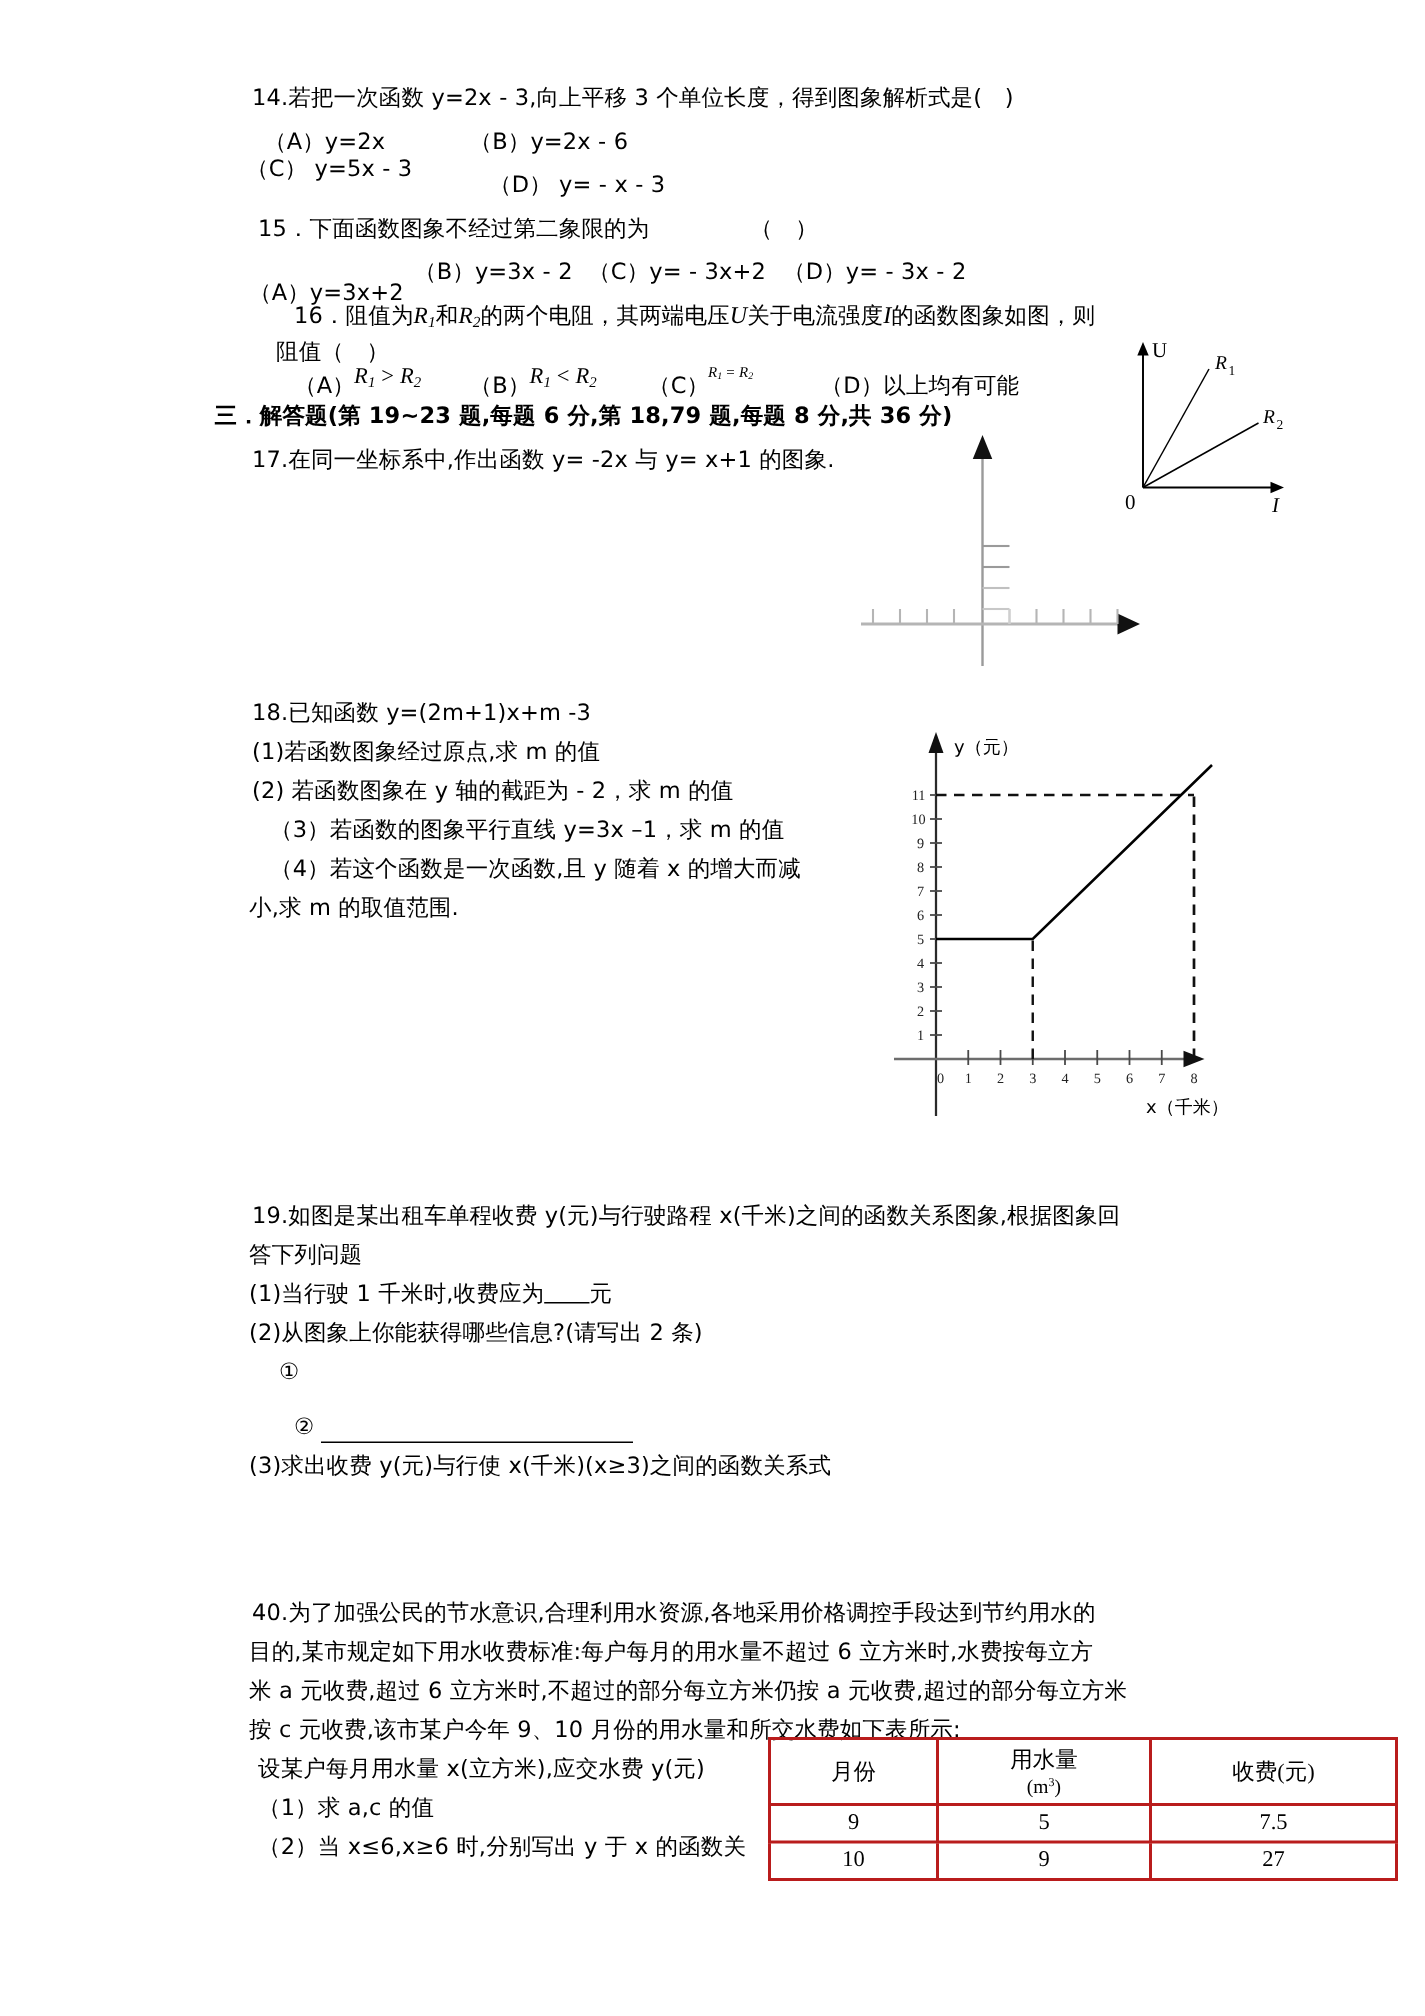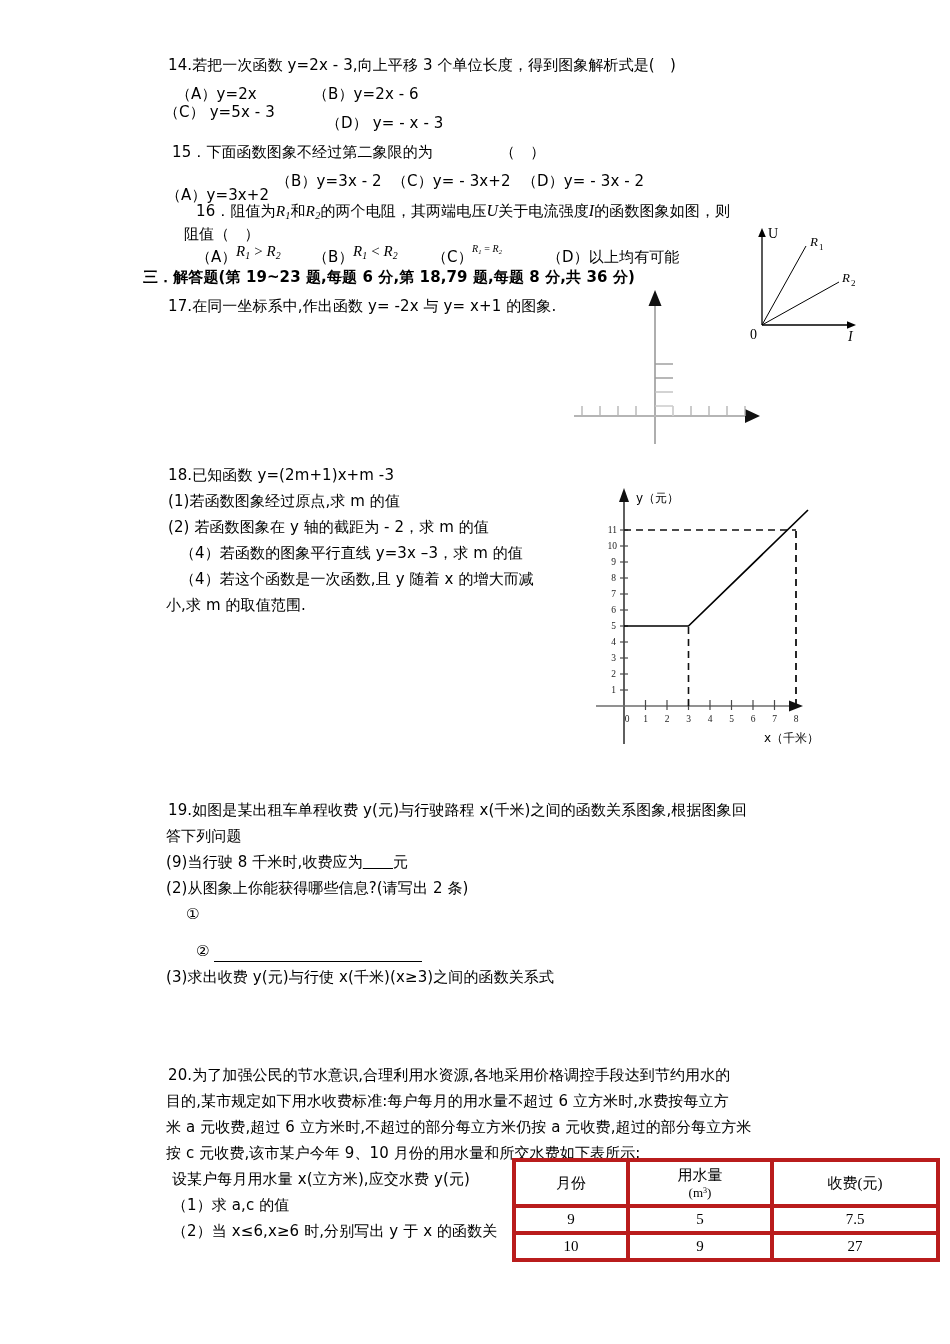--- a/index.html
+++ b/index.html
@@ -49,21 +49,21 @@
   
   #water-table {
     position: absolute;
     left: 512px;
     top: 1158px;
     border-collapse: collapse;
     font-family: "Liberation Serif", serif;
     font-size: 15px;
   }
   #water-table td, #water-table th {
-    border: 4px solid #b91c1c;
+    border: 2px solid #b91c1c;
     text-align: center;
     font-weight: normal;
     padding: 1px 22px;
   }
   #water-table .hcell { height: 40px; vertical-align: middle; }
   #water-table .c-month { width: 66px; }
   #water-table .c-usage { width: 96px; }
   #water-table .c-fee { width: 118px; }
   #water-table .datarow td { height: 21px; }
   .unit-m3 { font-size: 13px; }
@@ -149,21 +149,21 @@
       <line x1="93" y1="104" x2="111" y2="104" stroke="#c0c0c0" stroke-width="1.4"></line>
       <line x1="93" y1="90" x2="111" y2="90" stroke="#9a9a9a" stroke-width="1.4"></line>
       <line x1="93" y1="76" x2="111" y2="76" stroke="#9a9a9a" stroke-width="1.4"></line>
       <line x1="111" y1="118" x2="111" y2="128" stroke="#cfcfcf" stroke-width="1.4"></line>
     </svg>
   </div>
 
   <div class="ln cjk" style="left:168px; top:468px;">18.已知函数 y=(2m+1)x+m -3</div>
   <div class="ln cjk" style="left:168px; top:494px;">(1)若函数图象经过原点,求 m 的值</div>
   <div class="ln cjk" style="left:168px; top:520px;">(2) 若函数图象在 y 轴的截距为 - 2，求 m 的值</div>
-  <div class="ln cjk" style="left:180px; top:546px;">（4）若函数的图象平行直线 y=3x –3，求 m 的值</div>
+  <div class="ln cjk" style="left:180px; top:546px;">（3）若函数的图象平行直线 y=3x –1，求 m 的值</div>
   <div class="ln cjk" style="left:180px; top:572px;">（4）若这个函数是一次函数,且 y 随着 x 的增大而减</div>
   <div class="ln cjk" style="left:166px; top:598px;">小,求 m 的取值范围.</div>
 
   <div id="fig-taxi">
     <svg width="232" height="268" viewBox="0 0 232 268" xmlns="http://www.w3.org/2000/svg">
 
       <line x1="28" y1="16" x2="28" y2="260" stroke="#2a2a2a" stroke-width="1.5"></line>
       <polygon points="28,4 23,18 33,18" fill="#111"></polygon>
 
       <line x1="0" y1="222" x2="196" y2="222" stroke="#6d6d6d" stroke-width="1.6"></line>
@@ -225,28 +225,28 @@
 
       <polyline points="28,142 92.5,142 212,26" fill="none" stroke="#000" stroke-width="1.7"></polyline>
 
       <text x="40" y="18" font-family="DejaVu Sans, sans-serif" font-size="12" fill="#000">y（元）</text>
       <text x="168" y="258" font-family="DejaVu Sans, sans-serif" font-size="12" fill="#000">x（千米）</text>
     </svg>
   </div>
 
   <div class="ln cjk" style="left:168px; top:803px;">19.如图是某出租车单程收费 y(元)与行驶路程 x(千米)之间的函数关系图象,根据图象回</div>
   <div class="ln cjk" style="left:166px; top:829px;">答下列问题</div>
-  <div class="ln cjk" style="left:166px; top:855px;"><span>(9)当行驶 8 千米时,收费应为</span><span class="blank-u">　　</span><span>元</span></div>
+  <div class="ln cjk" style="left:166px; top:855px;"><span>(1)当行驶 1 千米时,收费应为</span><span class="blank-u">　　</span><span>元</span></div>
   <div class="ln cjk" style="left:166px; top:881px;">(2)从图象上你能获得哪些信息?(请写出 2 条)</div>
   <div class="ln cjk" style="left:186px; top:907px;">①</div>
   <div class="ln cjk" style="left:196px; top:944px;">②</div>
   <div class="ul-line" style="left:214px; top:961px; width:208px;"></div>
   <div class="ln cjk" style="left:166px; top:970px;">(3)求出收费 y(元)与行使 x(千米)(x≥3)之间的函数关系式</div>
 
-  <div class="ln cjk" style="left:168px; top:1068px;">20.为了加强公民的节水意识,合理利用水资源,各地采用价格调控手段达到节约用水的</div>
+  <div class="ln cjk" style="left:168px; top:1068px;">40.为了加强公民的节水意识,合理利用水资源,各地采用价格调控手段达到节约用水的</div>
   <div class="ln cjk" style="left:166px; top:1094px;">目的,某市规定如下用水收费标准:每户每月的用水量不超过 6 立方米时,水费按每立方</div>
   <div class="ln cjk" style="left:166px; top:1120px;">米 a 元收费,超过 6 立方米时,不超过的部分每立方米仍按 a 元收费,超过的部分每立方米</div>
   <div class="ln cjk" style="left:166px; top:1146px;">按 c 元收费,该市某户今年 9、10 月份的用水量和所交水费如下表所示:</div>
   <div class="ln cjk" style="left:172px; top:1172px;">设某户每月用水量 x(立方米),应交水费 y(元)</div>
   <div class="ln cjk" style="left:172px; top:1198px;">（1）求 a,c 的值</div>
   <div class="ln cjk" style="left:172px; top:1224px;">（2）当 x≤6,x≥6 时,分别写出 y 于 x 的函数关</div>
 
   <table id="water-table">
     <thead>
       <tr>

